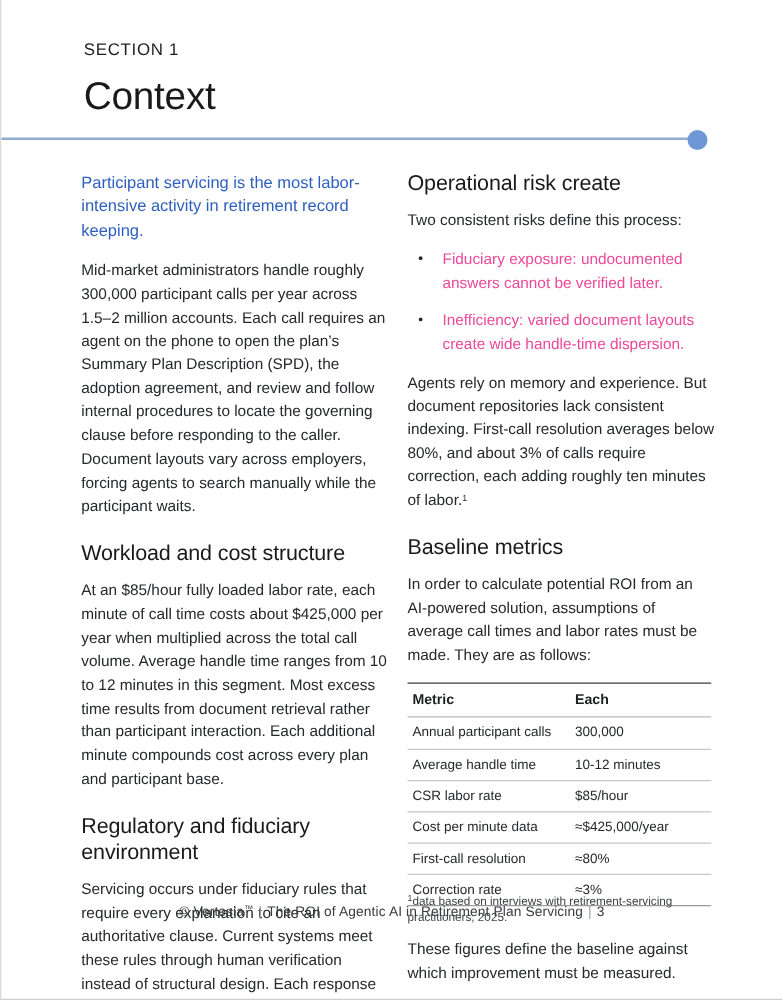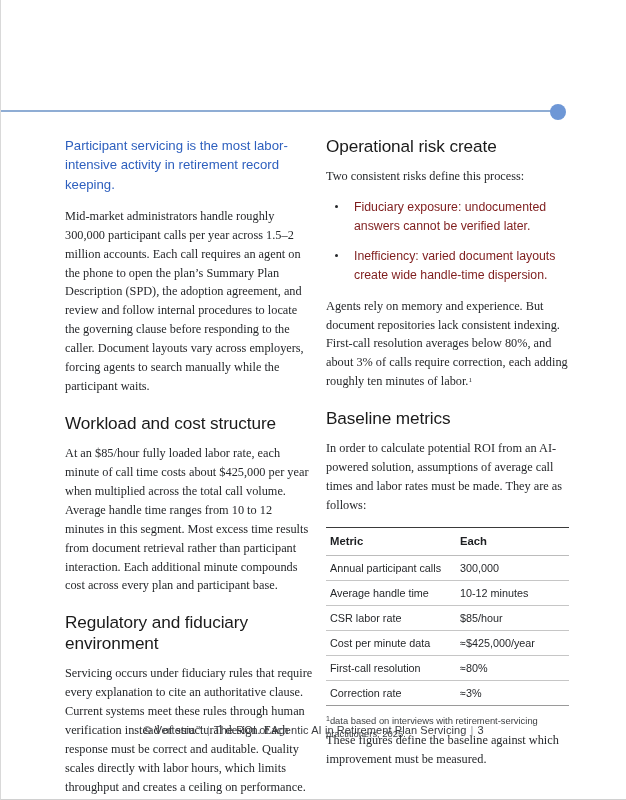--- a/index.html
+++ b/index.html
@@ -83,21 +83,20 @@
     color: #2d5fbe;
     font-size: 13.2px;
     line-height: 1.46;
     margin: 0 0 13px 0;
   }
   p.body {
     color: #26282b;
     font-size: 12.3px;
     line-height: 1.54;
     margin: 0 0 12px 0;
-    font-family: Liberation Serif, serif;
   }
   h2.subhead {
     font-size: 17.2px;
     font-weight: 400;
     color: #1a1a1a;
     line-height: 1.22;
     margin: 17px 0 10px 0;
     letter-spacing: -0.1px;
   }
   h2.subhead.first { margin-top: 0; }
@@ -105,21 +104,21 @@
   
   ul.bullets {
     margin: 0 0 12px 0;
     padding: 0 0 0 4px;
     list-style: none;
   }
   ul.bullets li {
     position: relative;
     padding-left: 24px;
     margin-bottom: 11px;
-    color: #7f1d1d;
+    color: #ec4899;
     font-size: 12.3px;
     line-height: 1.54;
   }
   ul.bullets li:last-child { margin-bottom: 0; }
   ul.bullets li .dot {
     position: absolute;
     left: 5px;
     top: 7px;
     width: 3.4px;
     height: 3.4px;
@@ -189,20 +188,24 @@
     font-size: 7.5px;
     vertical-align: 0.45em;
     line-height: 0;
   }
 </style>
 </head>
 <body>
 
 <div class="page">
 
+  <div class="header">
+    <div class="section-eyebrow">SECTION 1</div>
+    <div class="section-title">Context</div>
+  </div>
 
   <div class="rule-wrap">
     <div class="rule-line"></div>
     <div class="rule-dot"></div>
   </div>
 
   <div class="col col-left">
     <p class="lead">Participant servicing is the most labor-intensive activity in retirement record keeping.</p>
     <p class="body">Mid-market administrators handle roughly 300,000 participant calls per year across 1.5–2 million accounts. Each call requires an agent on the phone to open the plan’s Summary Plan Description (SPD), the adoption agreement, and review and follow internal procedures to locate the governing clause before responding to the caller. Document layouts vary across employers, forcing agents to search manually while the participant waits.</p>
 

